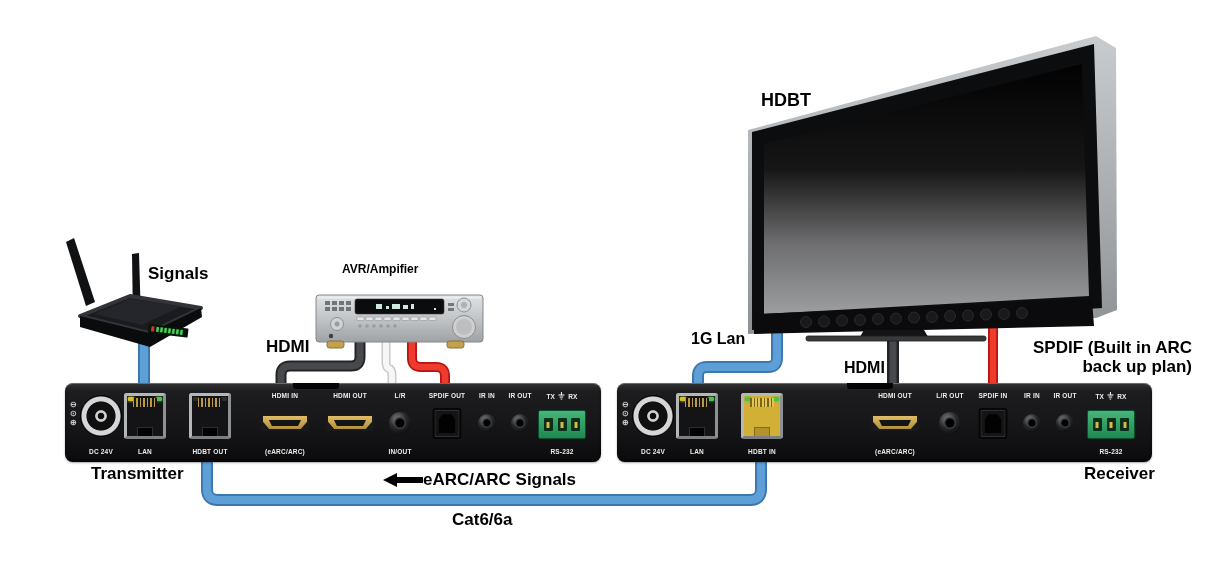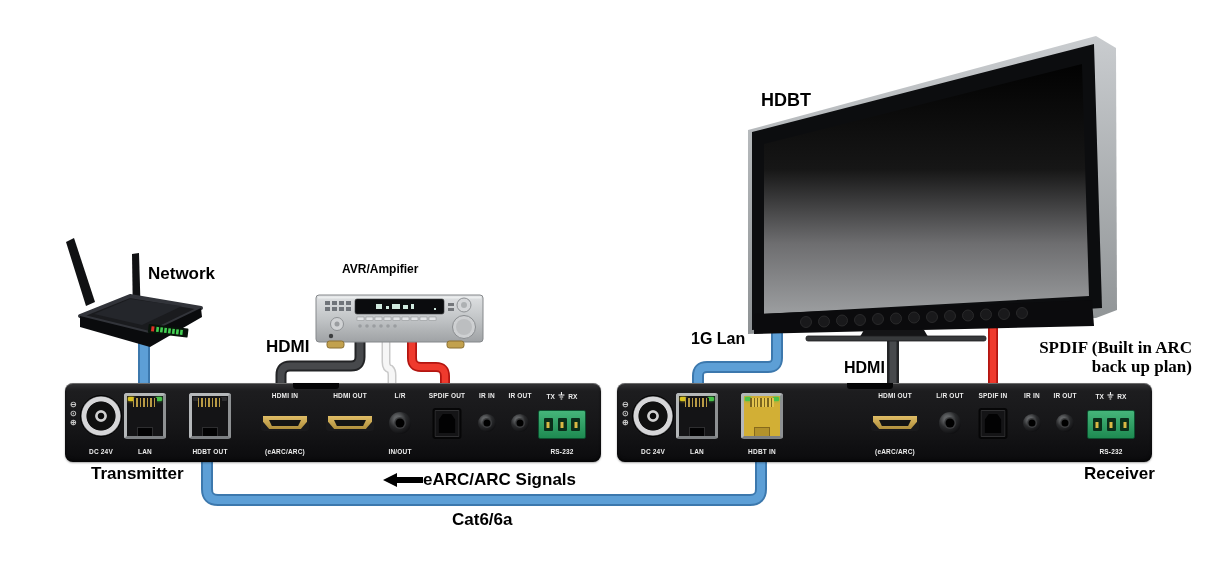--- a/index.html
+++ b/index.html
@@ -371,26 +371,26 @@
       <div class="pc term">
         <div class="hole"></div>
           <div class="hole"></div>
           <div class="hole"></div>
       </div>
       <div class="lb">RS-232</div>
     </div>
   </div>
 
   <div class="callout" style="left:761px;top:90px;font-size:18px;">HDBT</div>
-  <div class="callout" style="left:148px;top:264px;">Network</div>
+  <div class="callout" style="left:148px;top:264px;">Signals</div>
   <div class="callout" style="left:342px;top:262px;font-size:12px;">AVR/Ampifier</div>
   <div class="callout" style="left:266px;top:337px;">HDMI</div>
   <div class="callout small" style="left:691px;top:330px;">1G Lan</div>
   <div class="callout small" style="left:844px;top:359px;">HDMI</div>
-  <div class="callout" id="spdif-callout" style="left:998px;top:338px;font-family:Liberation Serif, serif;">
+  <div class="callout" id="spdif-callout" style="left:998px;top:338px;">
     <span>SPDIF (Built in ARC</span><br>
     <span>back up plan)</span>
   </div>
   <div class="callout" style="left:91px;top:464px;">Transmitter</div>
   <div class="callout" style="left:1084px;top:464px;">Receiver</div>
   <div class="callout" id="earc-callout" style="left:383px;top:470px;">
     <svg width="40" height="14" viewBox="0 0 40 14">
       <polygon points="0,7 14,0 14,14" fill="#000"></polygon>
       <rect x="12" y="4" width="28" height="6" fill="#000"></rect>
     </svg>

